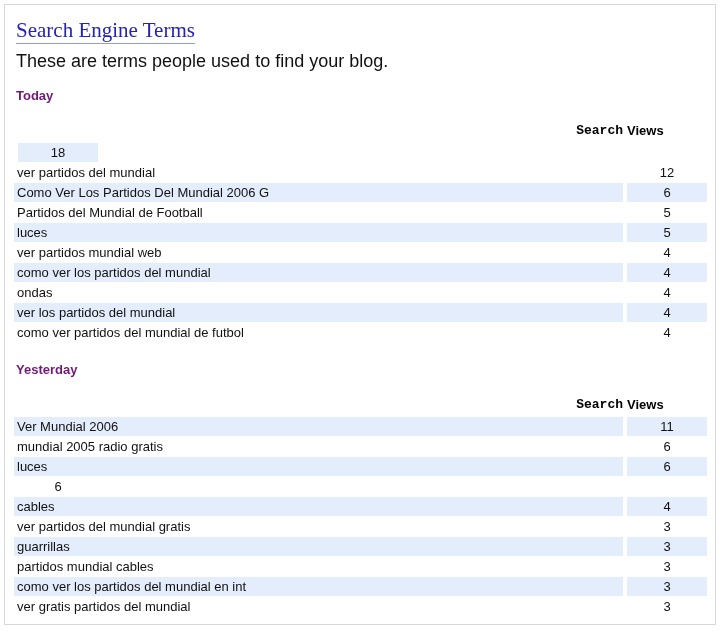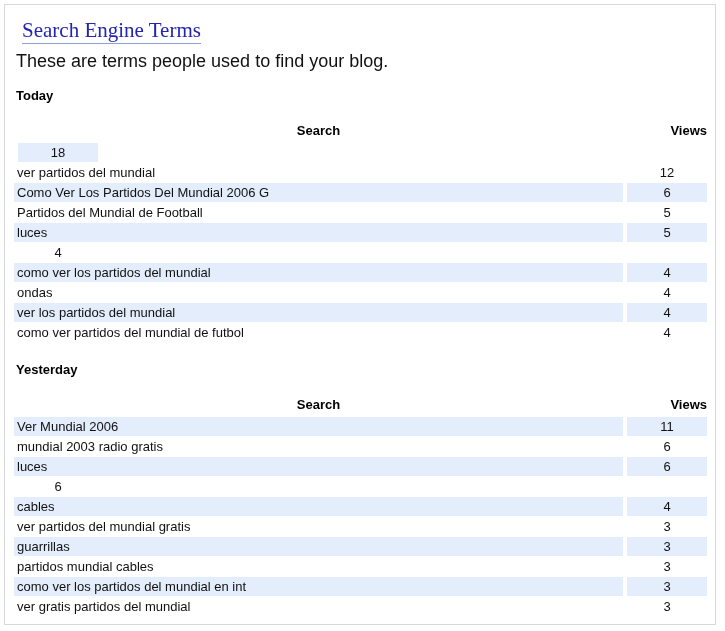--- a/index.html
+++ b/index.html
@@ -18,64 +18,65 @@
     top: 4px;
     width: 712px;
     height: 621px;
     box-sizing: border-box;
     background: #ffffff;
     border: 1px solid var(--page-border, #d8d8d8);
     padding: 13px 8px 0 9px;
   }
   .title-link {
     display: inline-block;
-    margin-left: 8px;
+    margin-left: 2px;
     font-family: "Liberation Serif", serif;
     font-size: 21px;
     line-height: 24px;
     color: var(--link-color, #2424b2);
     text-decoration: none;
     border-bottom: 1px solid var(--link-underline, #8fa0d8);
     padding-bottom: 1px;
     cursor: pointer;
   }
   .subtitle {
     margin: 10px 0 0 2px;
     font-size: 18px;
     line-height: 14px;
     color: #111111;
   }
   .section-heading {
     margin: 20px 0 0 2px;
     font-size: 13px;
     line-height: 15px;
     font-weight: bold;
-    color: #000000;
+    color: #701a75;
   }
   .terms-table {
     margin-top: 19px;
     width: 693px;
   }
   .thead {
     display: flex;
     height: 18px;
     margin-bottom: 3px;
     font-size: 13px;
     font-weight: bold;
     line-height: 18px;
     color: #000000;
   }
   .th-term {
     flex: 1;
-    text-align: center;
+    text-align: right;
+    font-family: Liberation Mono, monospace;
   }
   .th-views {
     width: 80px;
     margin-left: 4px;
-    text-align: right;
+    text-align: left;
   }
   .row {
     display: flex;
     height: 19px;
     margin-bottom: 1px;
     font-size: 13px;
     line-height: 19px;
   }
   .cell-term {
     flex: 1;
@@ -125,20 +126,21 @@
           </div>
           <div class="row">
             <div class="cell-term">Partidos del Mundial de Football</div>
             <div class="cell-views">5</div>
           </div>
           <div class="row alt">
             <div class="cell-term">luces</div>
             <div class="cell-views">5</div>
           </div>
           <div class="row">
+            <div class="cell-term">ver partidos mundial web</div>
             <div class="cell-views">4</div>
           </div>
           <div class="row alt">
             <div class="cell-term">como ver los partidos del mundial</div>
             <div class="cell-views">4</div>
           </div>
           <div class="row">
             <div class="cell-term">ondas</div>
             <div class="cell-views">4</div>
           </div>
@@ -161,21 +163,21 @@
       <div class="thead">
         <div class="th-term">Search</div>
         <div class="th-views">Views</div>
       </div>
       <div class="tbody">
           <div class="row alt">
             <div class="cell-term">Ver Mundial 2006</div>
             <div class="cell-views">11</div>
           </div>
           <div class="row">
-            <div class="cell-term">mundial 2003 radio gratis</div>
+            <div class="cell-term">mundial 2005 radio gratis</div>
             <div class="cell-views">6</div>
           </div>
           <div class="row alt">
             <div class="cell-term">luces</div>
             <div class="cell-views">6</div>
           </div>
           <div class="row">
             <div class="cell-views">6</div>
           </div>
           <div class="row alt">

